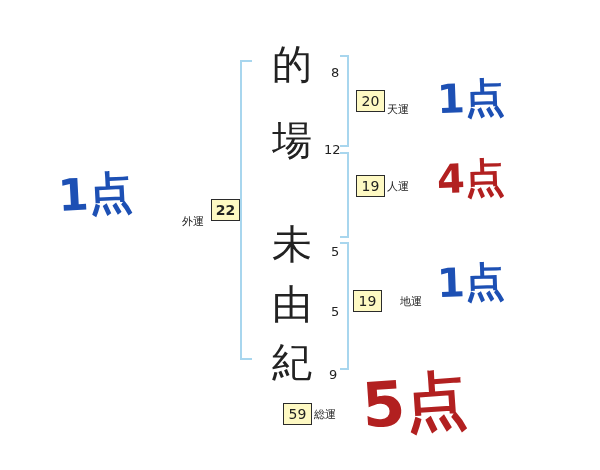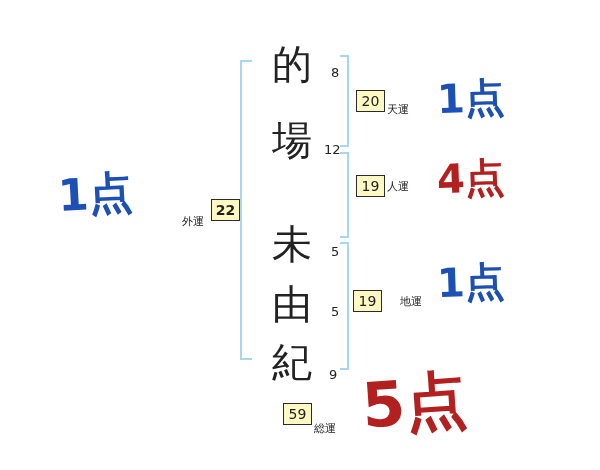--- a/index.html
+++ b/index.html
@@ -80,21 +80,21 @@
   <div class="abs fbox" style="left:356px;top:175px;">19</div>
   <div class="abs flabel" style="left:387px;top:181px;">人運</div>
 
   <div class="abs fbox" style="left:353px;top:290px;text-align:center;">19</div>
   <div class="abs flabel" style="left:384px;top:296px;margin-left:16px;">地運</div>
 
   <div class="abs flabel" style="left:182px;top:216px;">外運</div>
   <div class="abs fbox" style="left:211px;top:199px;font-weight:bold;">22</div>
 
   <div class="abs fbox" style="left:283px;top:403px;">59</div>
-  <div class="abs flabel" style="left:314px;top:409px;margin-top:14px;">総運</div>
+  <div class="abs flabel" style="left:314px;top:409px;">総運</div>
 
   <div class="abs score blue" style="left:58px;top:172px;font-size:44px;transform:rotate(-3deg);">1点</div>
   <div class="abs score blue" style="left:437px;top:78px;font-size:40px;transform:rotate(-2deg);">1点</div>
   <div class="abs score red" style="left:437px;top:158px;font-size:40px;transform:rotate(-2deg);">4点</div>
   <div class="abs score blue" style="left:437px;top:262px;font-size:40px;transform:rotate(-2deg);">1点</div>
   <div class="abs score red" style="left:362px;top:372px;font-size:62px;transform:rotate(-4deg);">5点</div>
 
 </div>
 
 </body></html>

